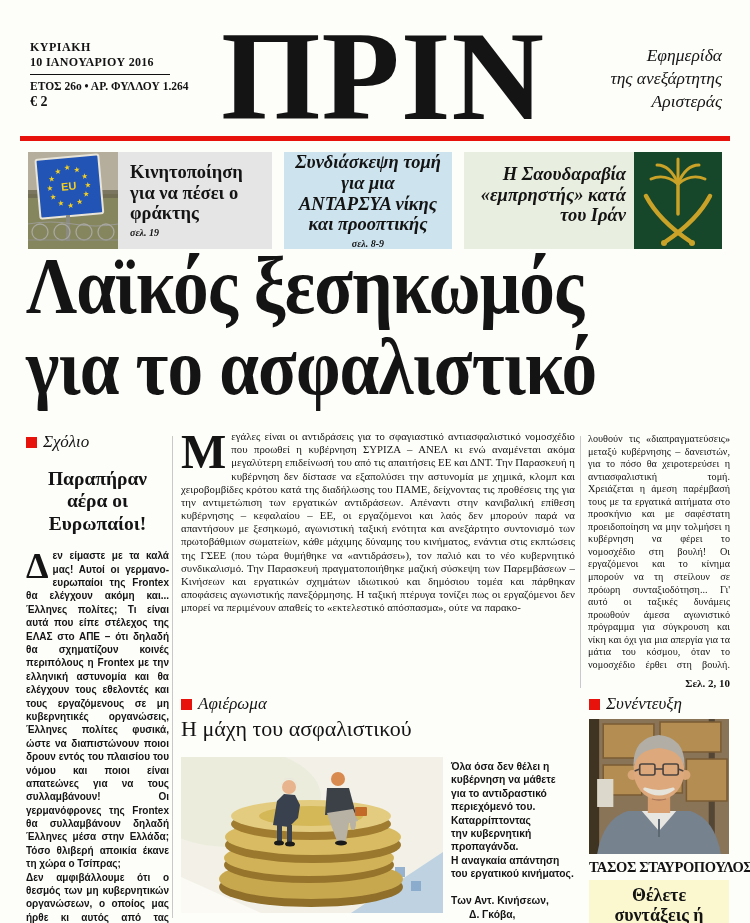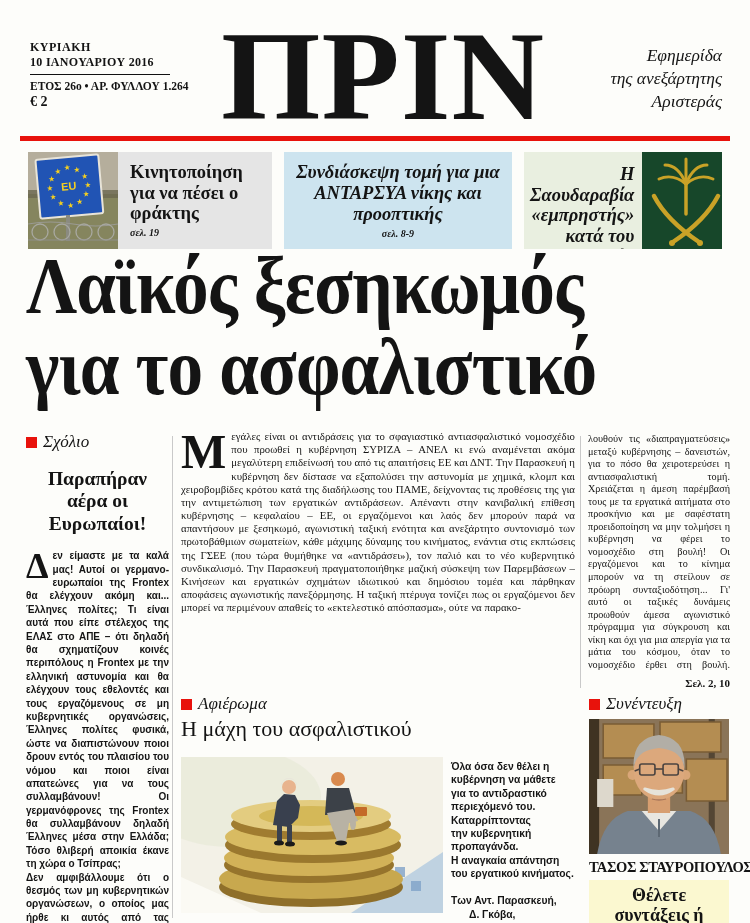--- a/index.html
+++ b/index.html
@@ -17,21 +17,21 @@
                font-size:128px;line-height:1.05;font-weight:bold;letter-spacing:1px;}
   .tagline{position:absolute;right:0;top:16px;text-align:right;font-style:italic;
            font-size:17.5px;line-height:1.3;white-space:pre-line;}
   .red-rule{position:absolute;left:20px;right:20px;top:136px;height:5px;background:#e8120c;}
   
   .teasers{position:absolute;left:28px;right:28px;top:152px;height:97px;display:flex;gap:12px;}
   .teaser{display:flex;overflow:hidden;}
   .teaser-1{width:244px;}
   .teaser-1 .teaser-img{width:90px;height:97px;flex:none;}
   .teaser-1 .teaser-text{flex:1;background:#e5e5e5;padding:10px 8px 6px 12px;}
-  .teaser-2{width:228px;background:#cde4ef;flex-direction:column;align-items:center;
+  .teaser-2{width:168px;background:#cde4ef;flex-direction:column;align-items:center;
             justify-content:center;text-align:center;padding:6px 10px;box-sizing:border-box;}
   .teaser-3{flex:1;background:#e9efe0;}
   .teaser-3 .teaser-text{flex:1;padding:12px 8px 6px 6px;text-align:right;}
   .teaser-3 .teaser-img{width:88px;height:97px;flex:none;}
   .teaser-title{font-weight:bold;font-size:18.5px;line-height:1.12;}
   .teaser-2 .teaser-title,.teaser-3 .teaser-title{font-style:italic;}
   .teaser-page{font-weight:bold;font-style:italic;font-size:10px;margin-top:3px;}
   
   .main-headline{position:absolute;left:26px;top:246px;margin:0;font-weight:bold;
                  font-size:81px;line-height:1.0;letter-spacing:-1px;
@@ -253,21 +253,21 @@
 κυβέρνηση να μάθετε
 για το αντιδραστικό
 περιεχόμενό του.
 Καταρρίπτοντας
 την κυβερνητική
 προπαγάνδα.
 Η αναγκαία απάντηση
 του εργατικού κινήματος.</div>
 
     <div class="feature-authors">
-      <div>Των Αντ. Παρασκευή,</div>
+      <div>Των Αντ. Κινήσεων,</div>
       <div class="indent">Δ. Γκόβα,</div>
       <div class="indent">Δ. Σταμούλη,</div>
 
     </div>
   </section>
 
   <aside class="interview">
     <div class="section-label">
       <span class="red-square"></span>
       <span class="section-label-text">Συνέντευξη</span>

